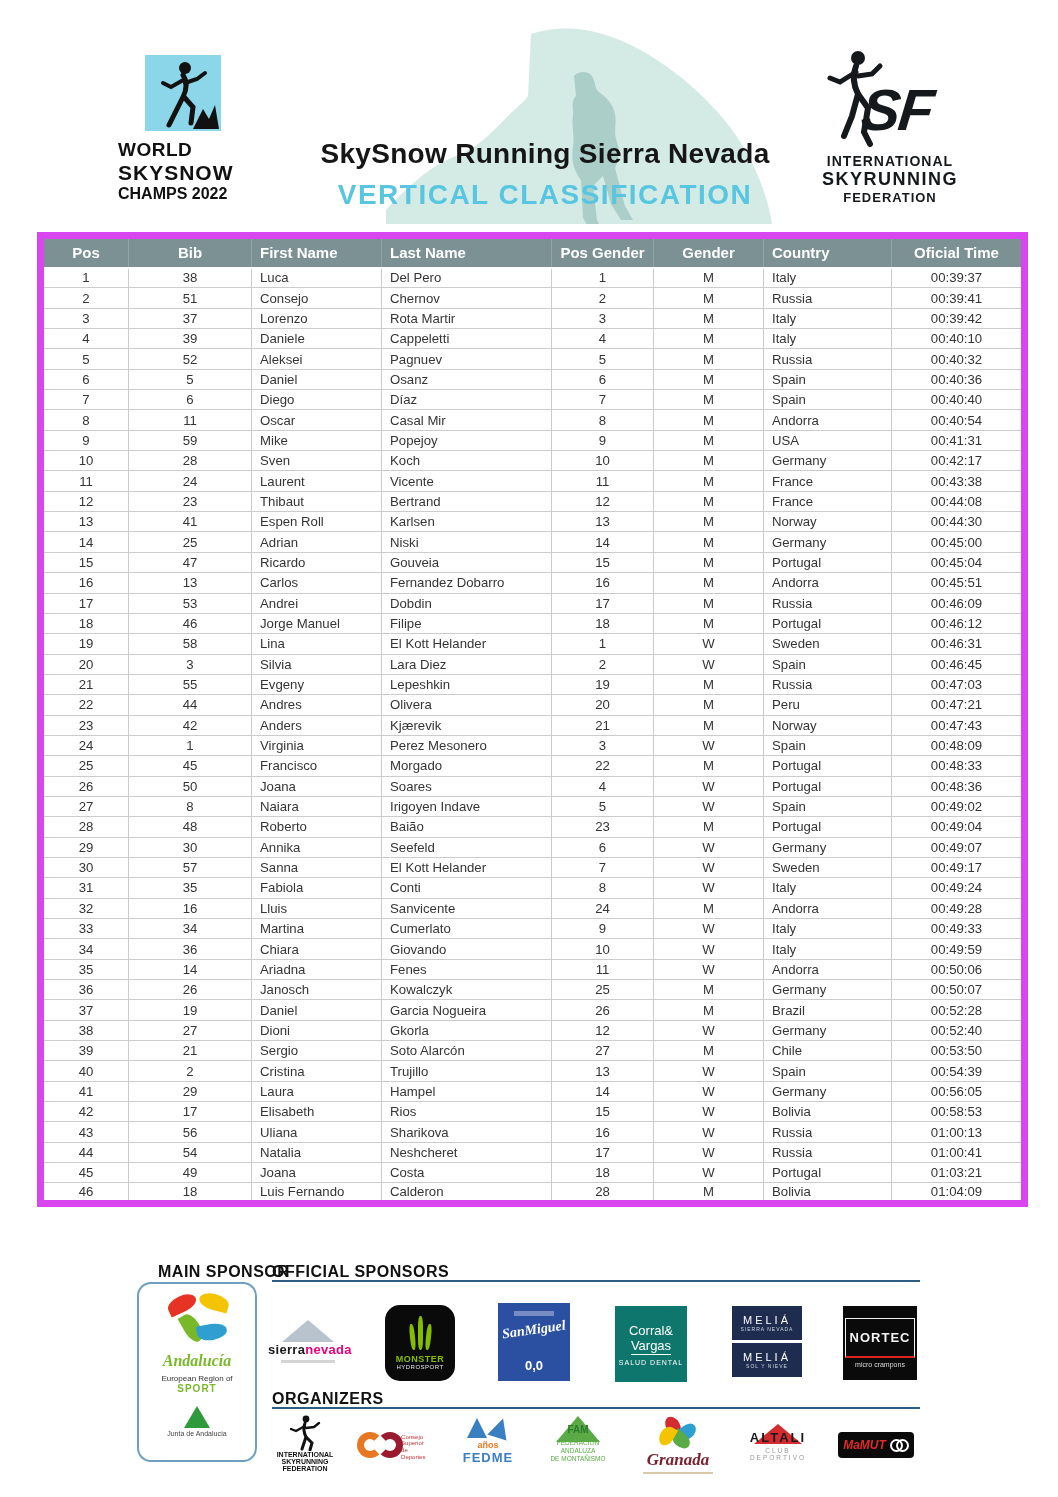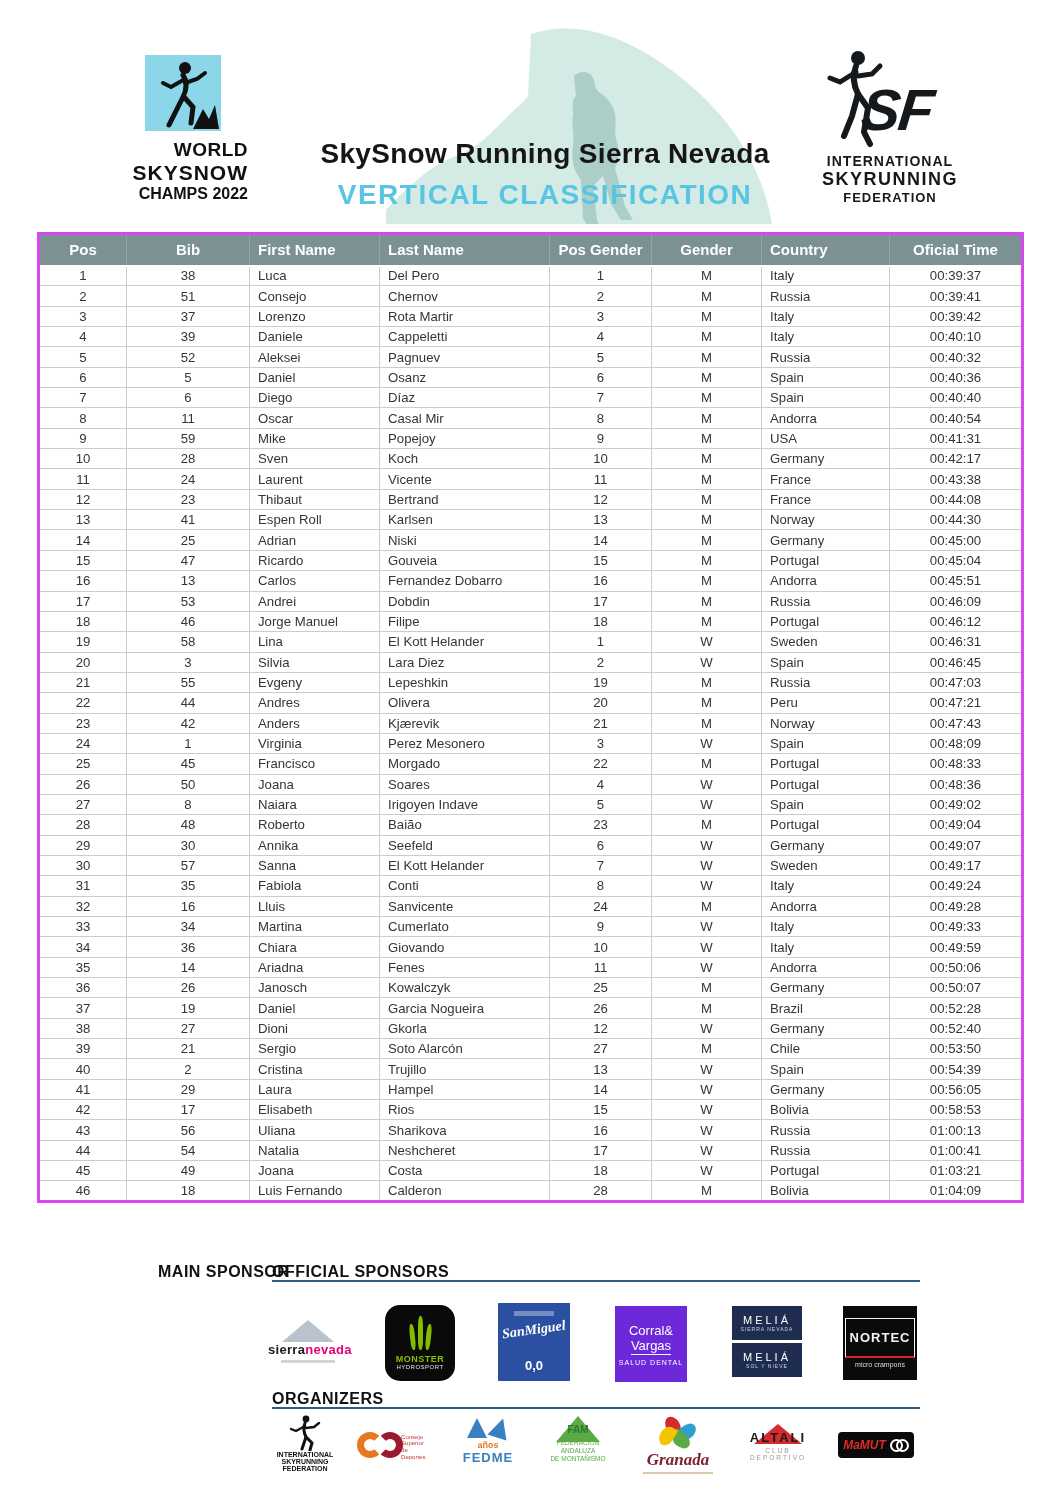--- a/index.html
+++ b/index.html
@@ -2,41 +2,41 @@
 <html><head>
 <meta charset="utf-8">
 <style>
   * { margin:0; padding:0; box-sizing:border-box; }
   html,body { background:#ffffff; }
   body { font-family:"Liberation Sans", sans-serif; }
   .page { position:relative; width:1058px; height:1497px; background:#fff; overflow:hidden; }
 
   
   .mountain-bg { position:absolute; left:378px; top:14px; width:400px; height:210px; z-index:0; }
-  .left-logo { position:absolute; left:118px; top:55px; width:130px; text-align:right; z-index:2; }
+  .left-logo { position:absolute; left:118px; top:55px; width:130px; text-align:left; z-index:2; }
   .left-logo .square { width:76px; height:76px; margin:0 auto; background:#8bd7e9; position:relative; }
   .left-logo .l1 { margin-top:8px; font-size:19px; font-weight:bold; letter-spacing:.5px; color:#111; }
   .left-logo .l2 { font-size:21px; font-weight:bold; letter-spacing:1px; color:#111; }
   .left-logo .l3 { font-size:16px; font-weight:bold; color:#111; }
 
   .title-wrap { position:absolute; left:280px; top:138px; width:530px; text-align:center; z-index:2; }
   .title-main { font-size:28px; font-weight:bold; color:#161616; letter-spacing:.3px; }
   .title-sub { margin-top:9px; font-size:28px; font-weight:bold; color:#58c5e1; letter-spacing:1.5px; }
 
   .right-logo { position:absolute; left:800px; top:48px; width:180px; text-align:center; z-index:2; }
   .isf-mark { position:relative; height:105px; }
   .isf-mark .sf { position:absolute; left:62px; top:28px; font-size:58px; font-weight:bold; font-style:italic; color:#15191c; transform:skewX(-6deg); letter-spacing:-2px; }
   .isf-mark svg { position:absolute; left:18px; top:0; }
   .right-logo .r1 { font-size:14px; font-weight:bold; color:#15191c; letter-spacing:1px; }
   .right-logo .r2 { font-size:18px; font-weight:bold; color:#15191c; letter-spacing:1.5px; }
   .right-logo .r3 { font-size:13px; font-weight:bold; color:#15191c; letter-spacing:1px; }
 
   
   .results { position:absolute; left:37px; top:232px; width:984px; z-index:2; }
-  table { border-collapse:collapse; table-layout:fixed; width:984px; border:3px solid #d946ef; }
+  table { border-collapse:collapse; table-layout:fixed; width:984px; border:7px solid #d946ef; }
   thead th { background:#7b9193; color:#ffffff; font-size:15px; font-weight:bold; height:32px;
              border-left:1px solid #93a5a6; border-bottom:2px solid #ffffff; text-align:center; }
   thead th:first-child { border-left:none; }
   tbody td { height:20.35px; font-size:13.2px; color:#353535; background:#fff; text-align:center;
              border:1px solid #c9cdcd; padding:0 4px; white-space:nowrap; overflow:hidden; }
   thead th.al, tbody td:nth-child(3), tbody td:nth-child(4), tbody td:nth-child(7)
              { text-align:left; padding-left:8px; }
 
   
   .sec-label { position:absolute; font-size:16px; font-weight:bold; color:#111; letter-spacing:.5px; z-index:2; }
@@ -73,21 +73,21 @@
   .claw span:nth-child(2){height:34px;}
   .claw span:nth-child(3){height:26px; transform:rotate(6deg);}
   .monster .m1 { font-size:9px; font-weight:bold; color:#84bd00; letter-spacing:.5px; }
   .monster .m2 { font-size:6px; color:#e8e8e8; letter-spacing:.5px; }
 
   .sanmiguel { background:#2b50a1; }
   .sm-deco { width:40px; height:5px; background:rgba(255,255,255,.35); margin-bottom:6px; }
   .sm-script { font-family:"Liberation Serif", serif; font-style:italic; font-weight:bold; font-size:14px; color:#fff; transform:rotate(-8deg); }
   .sm-00 { font-size:13px; font-weight:bold; color:#fff; margin-top:20px; }
 
-  .corral { background:#6d28d9; }
+  .corral { background:#0f766e; }
   .cv1 { font-size:13px; color:#fff; }
   .cv2 { font-size:13px; color:#fff; border-bottom:1px solid #fff; padding-bottom:1px; }
   .cv3 { font-size:7px; color:#fff; letter-spacing:1px; margin-top:4px; }
 
   .melia-block { display:flex; flex-direction:column; gap:3px; }
   .melia-half { background:#1e2c4f; height:34px; display:flex; flex-direction:column; align-items:center; justify-content:center; }
   .me1 { font-size:11px; color:#fff; letter-spacing:3px; }
   .me2 { font-size:5px; color:#cfd6e4; letter-spacing:1px; }
 
   .nortec { background:#0a0a0a; }
@@ -654,20 +654,33 @@
         </tbody>
     </table>
   </div>
 
   <div class="sec-label" style="left:158px; top:1263px;">MAIN SPONSOR</div>
   <div class="sec-label" style="left:272px; top:1263px;">OFFICIAL SPONSORS</div>
   <div class="rule" style="left:272px; top:1280px; width:648px;"></div>
   <div class="sec-label" style="left:272px; top:1390px;">ORGANIZERS</div>
   <div class="rule" style="left:272px; top:1407px; width:648px;"></div>
 
+  <div class="sponsor-box">
+    <div class="petals">
+      <div class="petal p-red"></div>
+        <div class="petal p-yellow"></div>
+      <div class="petal p-green"></div>
+        <div class="petal p-blue"></div>
+    </div>
+    <div class="and-script">Andalucía</div>
+    <div class="and-tag1">European Region of</div>
+    <div class="and-tag2">SPORT</div>
+    <div class="junta-a"></div>
+    <div class="junta-t">Junta de Andalucía</div>
+  </div>
 
   <div class="logo-tile" style="left:268px; top:1320px; width:80px;">
     <div class="sn-mtn"></div>
     <div class="sn-t1"><span>sierra</span><span class="mag">nevada</span></div>
     <div class="sn-bar"></div>
   </div>
 
   <div class="logo-tile tile-dark monster" style="left:385px; top:1305px; width:70px; height:76px;border-radius:15px;">
     <div class="claw">
         <span></span>

